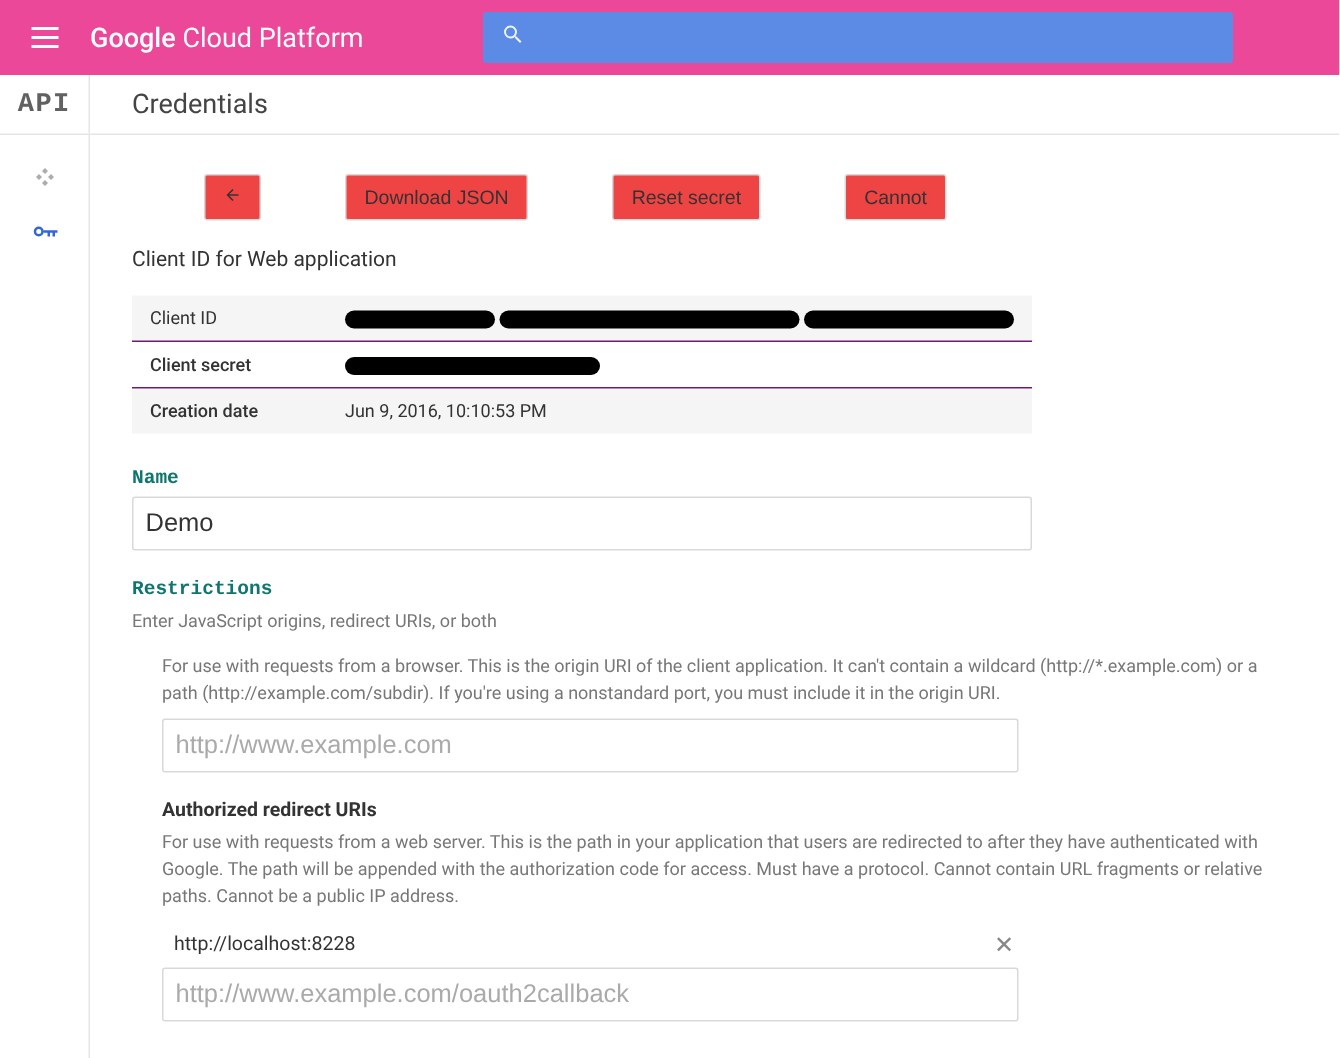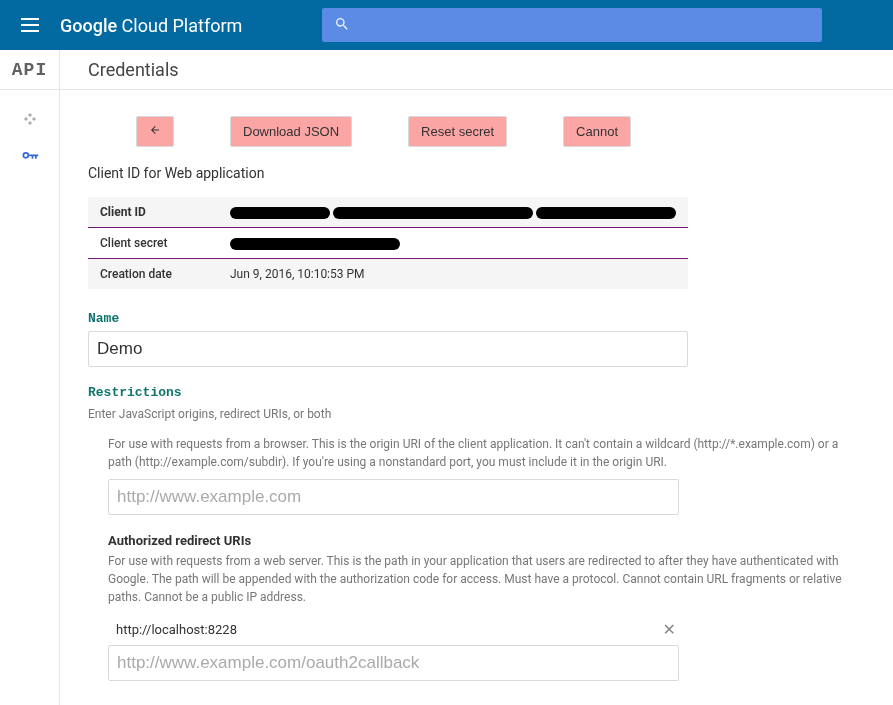--- a/index.html
+++ b/index.html
@@ -1,18 +1,18 @@
 <!DOCTYPE html>
 <html><head>
 <meta charset="utf-8">
 <style>
   * { box-sizing: border-box; margin: 0; padding: 0; }
   body { font-family: Roboto, Arial, sans-serif; font-size: 13px; color: #333; background: #fff; width: 893px; }
   
-  .topbar { background: #0369a1; height: 50px; display: flex; align-items: center; padding: 0 10px; }
+  .topbar { background: #ec4899; height: 50px; display: flex; align-items: center; padding: 0 10px; }
   .hamburger { width: 40px; height: 40px; display: flex; align-items: center; justify-content: center; cursor: pointer; }
   .hamburger-lines { width: 18px; height: 2px; background: #fff; position: relative; }
   .hamburger-lines::before, .hamburger-lines::after { content: ""; position: absolute; width: 18px; height: 2px; background: #fff; left: 0; }
   .hamburger-lines::before { top: -6px; }
   .hamburger-lines::after { top: 6px; }
   .brand { color: #fff; font-size: 18px; margin-left: 10px; font-weight: 400; }
   .brand b { font-weight: 500; }
   .searchbox { background: #5b8be4; height: 34px; flex: 0 0 500px; margin-left: 80px; border-radius: 2px; display: flex; align-items: center; padding: 0 12px; }
   .searchbox svg { fill: #fff; opacity: 0.9; }
   .searchbox input { background: transparent; border: none; outline: none; color: #fff; margin-left: 10px; flex: 1; font-size: 14px; }
@@ -21,32 +21,32 @@
   .header-left { width: 60px; display: flex; align-items: center; justify-content: center; border-right: 1px solid #e5e5e5; font-family: "Courier New", monospace; font-weight: bold; font-size: 18px; color: #616161; letter-spacing: 1px; }
   .header-title { flex: 1; display: flex; align-items: center; padding-left: 28px; font-size: 18px; color: #444; }
   
   .body-row { display: flex; min-height: 600px; }
   .sidebar { width: 60px; border-right: 1px solid #e5e5e5; padding-top: 20px; display: flex; flex-direction: column; align-items: center; gap: 18px; }
   .side-icon { width: 20px; height: 20px; display: flex; align-items: center; justify-content: center; color: #757575; cursor: pointer; }
   .side-icon.active { color: #3367d6; }
   
   .content { flex: 1; padding: 26px 28px; }
   .toolbar { display: flex; gap: 8px; margin-bottom: 18px; }
-  .btn-outline { background: #fca5a5; border: 1px solid #d9d9d9; border-radius: 2px; padding: 7px 12px; font-size: 13px; color: #333; cursor: pointer; display: flex; align-items: center; margin-left: 48px; }
+  .btn-outline { background: #ef4444; border: 1px solid #d9d9d9; border-radius: 2px; padding: 7px 12px; font-size: 13px; color: #333; cursor: pointer; display: flex; align-items: center; margin-left: 48px; }
   .btn-outline.icon-only { padding: 7px 10px; }
   
   .section-title { font-size: 14px; color: #333; margin-bottom: 16px; }
   
   .info-table { width: 600px; border-collapse: collapse; margin-bottom: 22px; }
   .info-table tr { border-top: 1px solid #701a75; }
   .info-table tr:first-child { border-top: none; }
   .info-table td { padding: 8px 12px; font-size: 12px; }
   .info-table tr:nth-child(odd) { background: #f5f5f5; }
   .info-table td:first-child { font-weight: 500; width: 130px; color: #333; }
-  .info-table tr:first-child td:first-child { font-weight: 700; }
+  .info-table tr:first-child td:first-child { font-weight: 400; }
   .redacted { display: inline-block; height: 12px; background: #000; border-radius: 6px; vertical-align: middle; }
   
   .label { font-size: 13px; font-weight: 700; color: #0f766e; margin-bottom: 5px; display: block; font-family: Liberation Mono, monospace; }
   .field { width: 600px; border: 1px solid #d9d9d9; border-radius: 2px; padding: 7px 8px; font-size: 17px; color: #333; outline: none; display: block; }
   .field::placeholder { color: #aaa; }
   
   .group { margin-bottom: 18px; }
   .indent { margin-left: 20px; }
   .help { font-size: 12px; color: #777; margin-bottom: 8px; line-height: 1.5; }
   .sub-label { font-size: 13px; font-weight: 700; color: #333; margin-bottom: 4px; }

